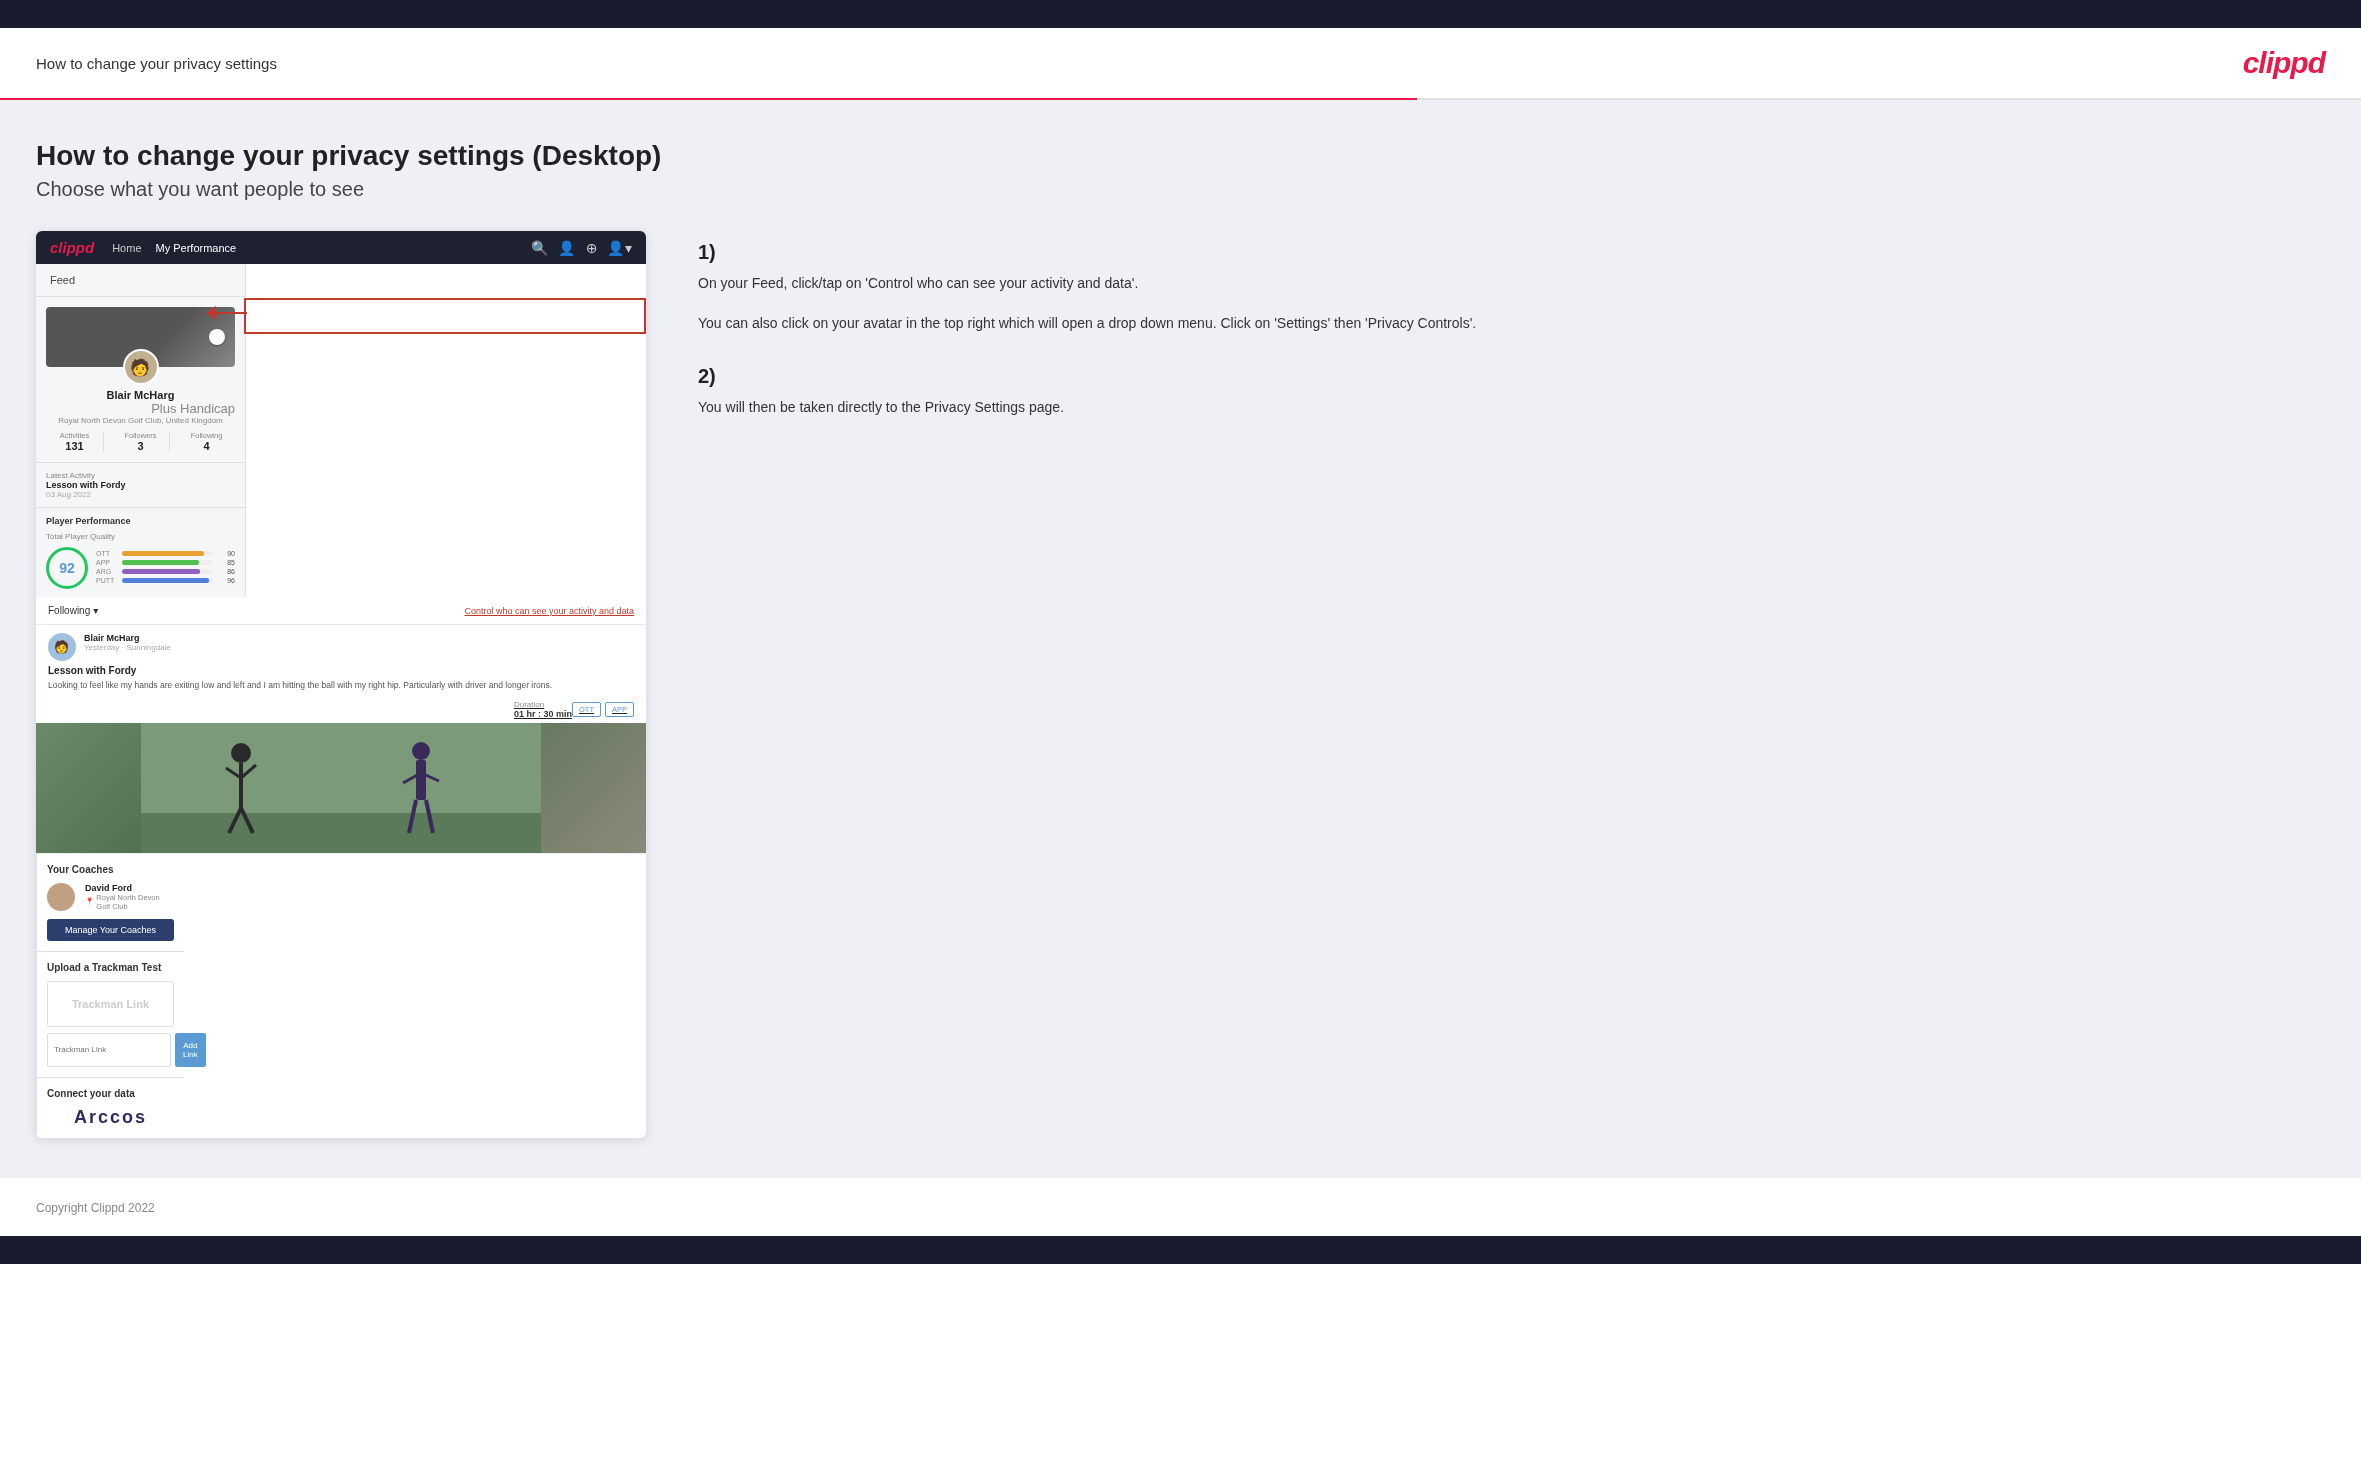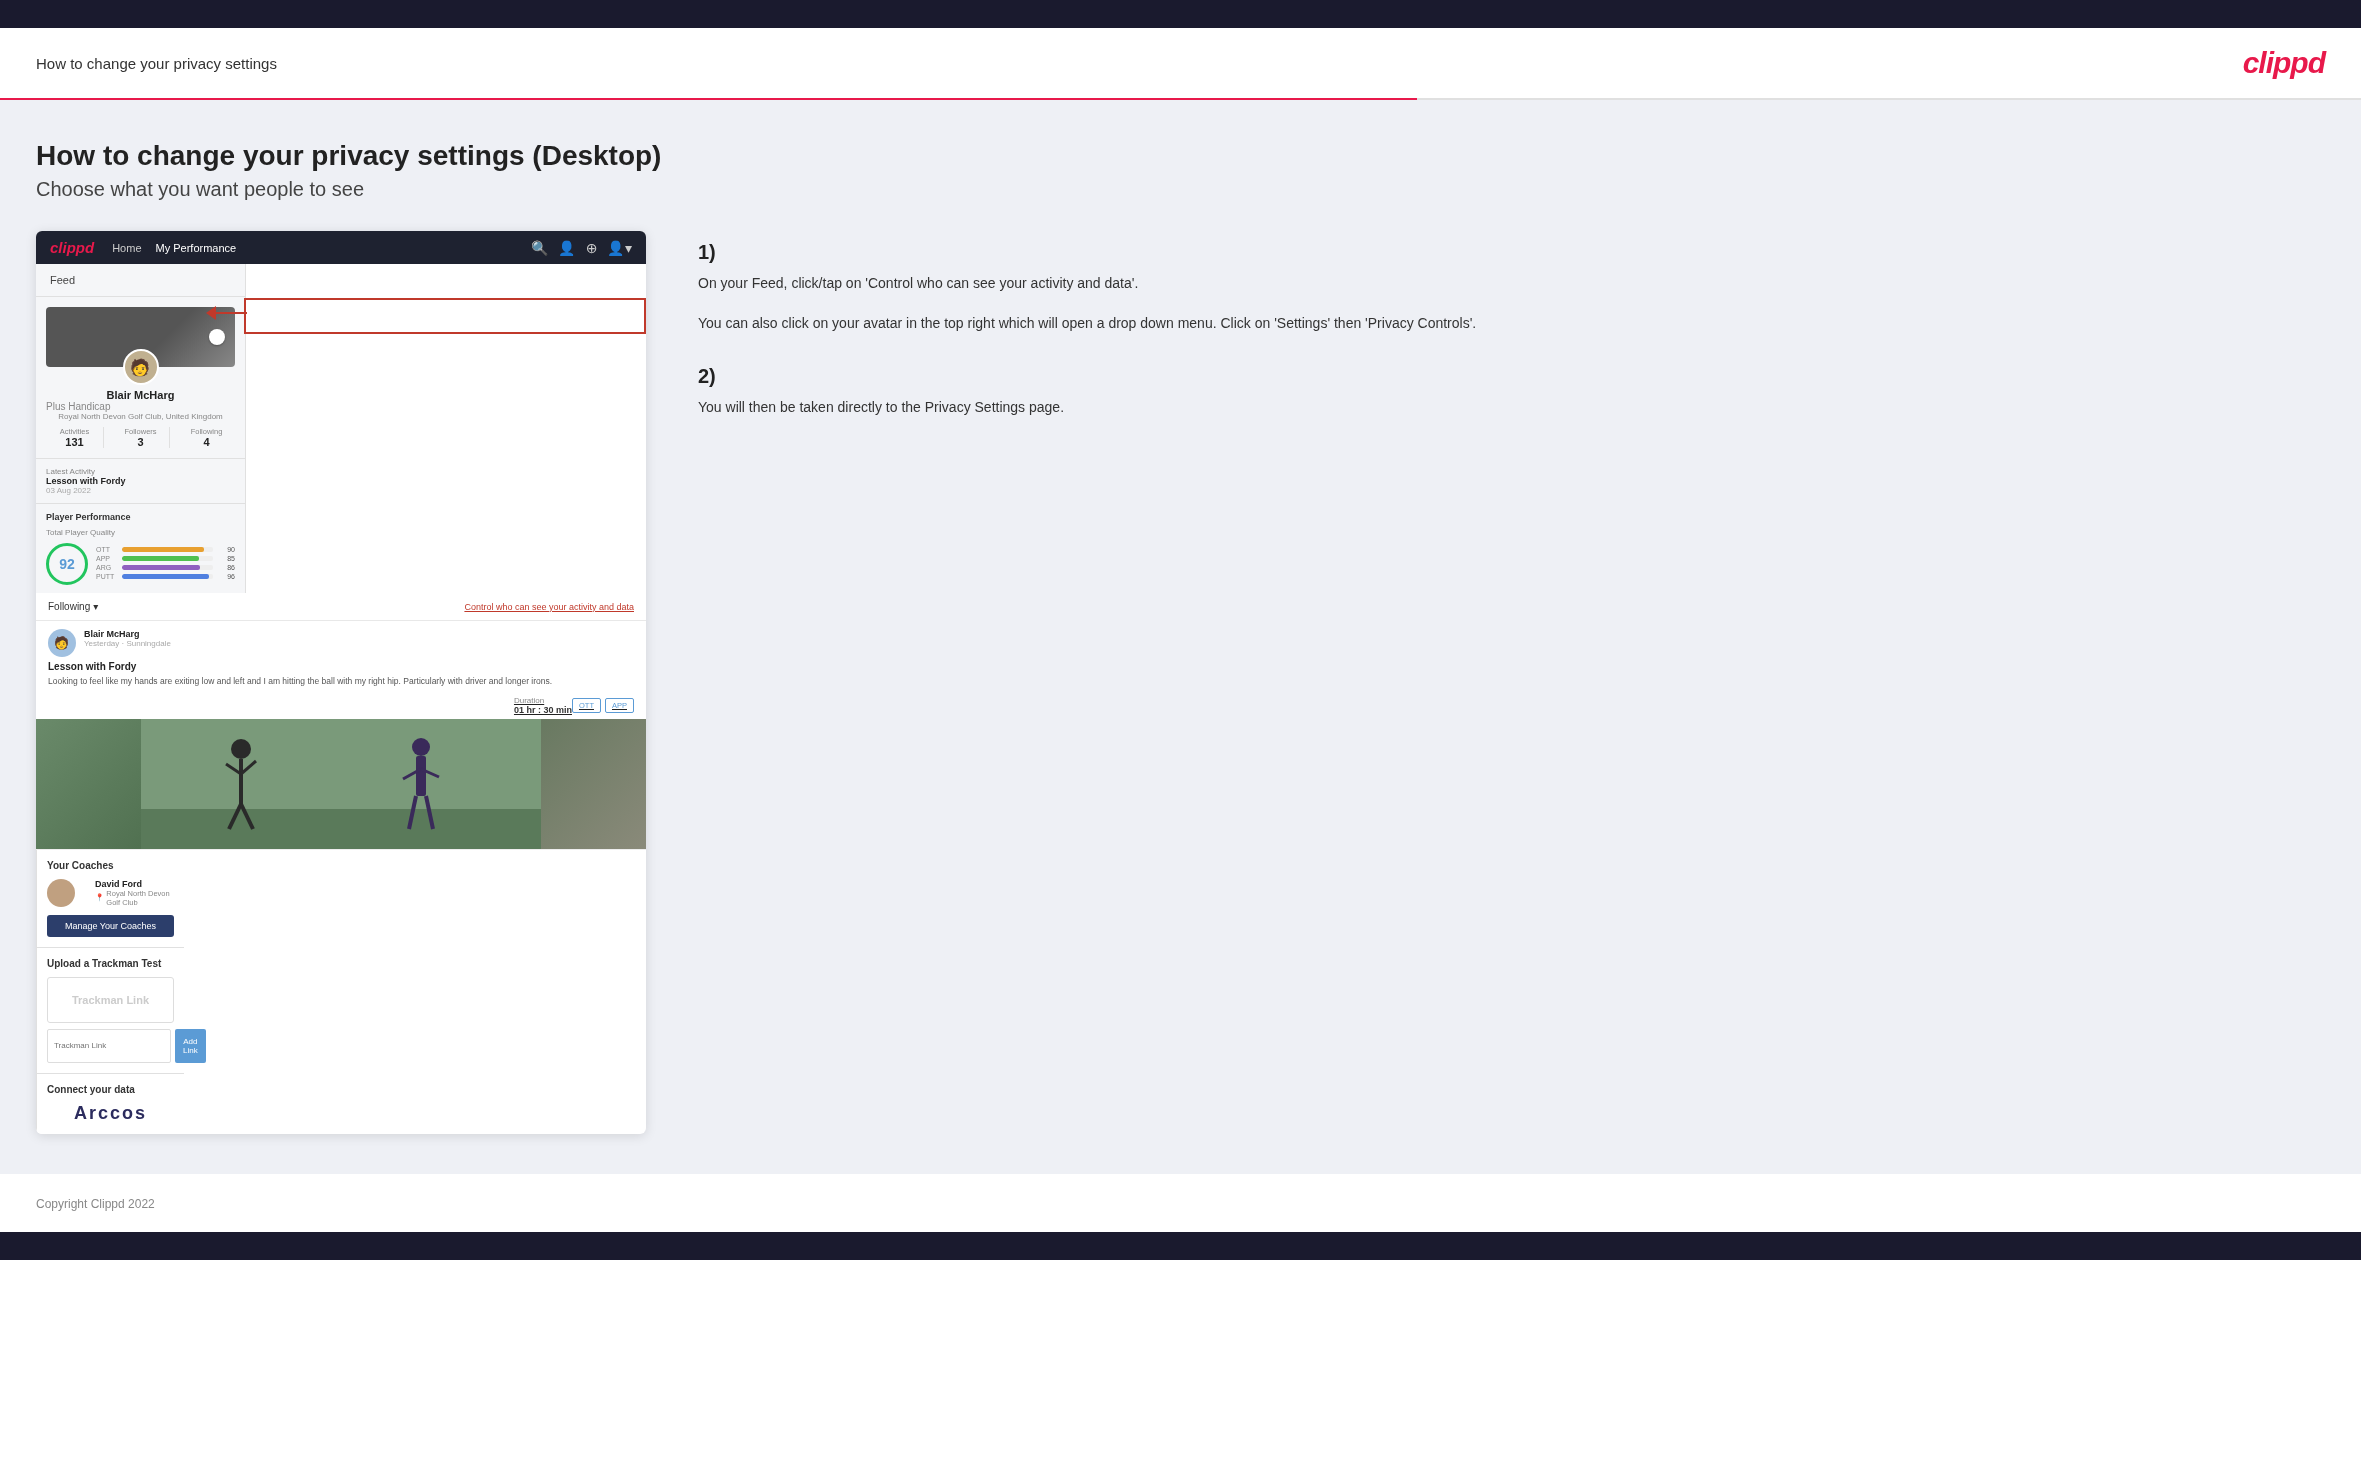--- a/index.html
+++ b/index.html
@@ -37,21 +37,21 @@
     .left-sidebar { width: 210px; background: #f5f6f8; border-right: 1px solid #e0e0e0; flex-shrink: 0; }
     .feed-tab { padding: 10px 14px; font-size: 11px; color: #444; border-bottom: 1px solid #e0e0e0; }
 
     .profile-card { padding: 10px; border-bottom: 1px solid #e0e0e0; }
     .profile-image-area { position: relative; width: 100%; height: 60px; background: linear-gradient(135deg, #555 60%, #888); border-radius: 4px; margin-bottom: -18px; overflow: hidden; }
     .profile-image-area-bg { width: 100%; height: 100%; display: flex; align-items: center; justify-content: flex-end; padding-right: 10px; }
     .golf-ball-decoration { width: 16px; height: 16px; background: #fff; border-radius: 50%; box-shadow: 0 1px 2px rgba(0,0,0,0.3); }
     .profile-avatar-wrap { display: flex; justify-content: center; margin-bottom: 4px; position: relative; z-index: 1; }
     .profile-avatar { width: 36px; height: 36px; background: #c0b090; border-radius: 50%; border: 2px solid #fff; display: flex; align-items: center; justify-content: center; font-size: 16px; color: #7a6040; overflow: hidden; }
     .profile-name { text-align: center; font-weight: bold; font-size: 11px; color: #222; }
-    .profile-handicap { text-align: left; font-size: 10px; color: #888; }
+    .profile-handicap { text-align: right; font-size: 13px; color: #888; }
     .profile-club { text-align: center; font-size: 8px; color: #888; margin-bottom: 6px; }
     .profile-stats { display: flex; gap: 8px; }
     .stat-item { flex: 1; text-align: center; border-right: 1px solid #e0e0e0; }
     .stat-item:last-child { border-right: none; }
     .stat-label { font-size: 7.5px; color: #888; }
     .stat-value { font-size: 11px; font-weight: bold; color: #222; }
 
     .latest-activity { padding: 8px 10px; border-bottom: 1px solid #e0e0e0; }
     .latest-activity-label { font-size: 8px; color: #888; }
     .latest-activity-name { font-size: 9px; font-weight: bold; color: #222; }
@@ -88,21 +88,21 @@
     .lesson-tags { display: flex; gap: 4px; }
     .tag { font-size: 7.5px; padding: 2px 6px; border: 1px solid #5b9bd5; color: #5b9bd5; border-radius: 2px; }
 
     .lesson-image { width: 100%; height: 130px; background: linear-gradient(135deg, #6a8a6a 0%, #4a6a4a 40%, #8a8a7a 100%); position: relative; overflow: hidden; display: flex; align-items: flex-end; }
 
     
     .right-panel { width: 148px; background: #fff; border-left: 1px solid #e0e0e0; flex-shrink: 0; }
 
     .coaches-panel { padding: 10px; border-bottom: 1px solid #e0e0e0; }
     .coaches-title { font-size: 10px; font-weight: bold; color: #333; margin-bottom: 8px; }
-    .coach-item { display: flex; align-items: center; gap: 20px; margin-bottom: 8px; }
+    .coach-item { display: flex; align-items: center; gap: 10px; margin-bottom: 8px; }
     .coach-avatar { width: 28px; height: 28px; background: #c0a080; border-radius: 50%; flex-shrink: 0; }
     .coach-name { font-size: 9px; font-weight: bold; color: #222; }
     .coach-club { font-size: 7.5px; color: #888; display: flex; align-items: center; gap: 2px; }
     .manage-coaches-btn { width: 100%; background: #2c3e6b; color: #fff; border: none; border-radius: 3px; padding: 6px; font-size: 9px; cursor: pointer; text-align: center; }
 
     .trackman-panel { padding: 10px; border-bottom: 1px solid #e0e0e0; }
     .trackman-title { font-size: 10px; font-weight: bold; color: #333; margin-bottom: 8px; }
     .trackman-upload-area { border: 1px solid #ddd; border-radius: 3px; padding: 16px 10px; text-align: center; margin-bottom: 6px; }
     .trackman-placeholder { font-size: 11px; color: #ccc; font-weight: bold; }
     .trackman-input-row { display: flex; gap: 4px; }

